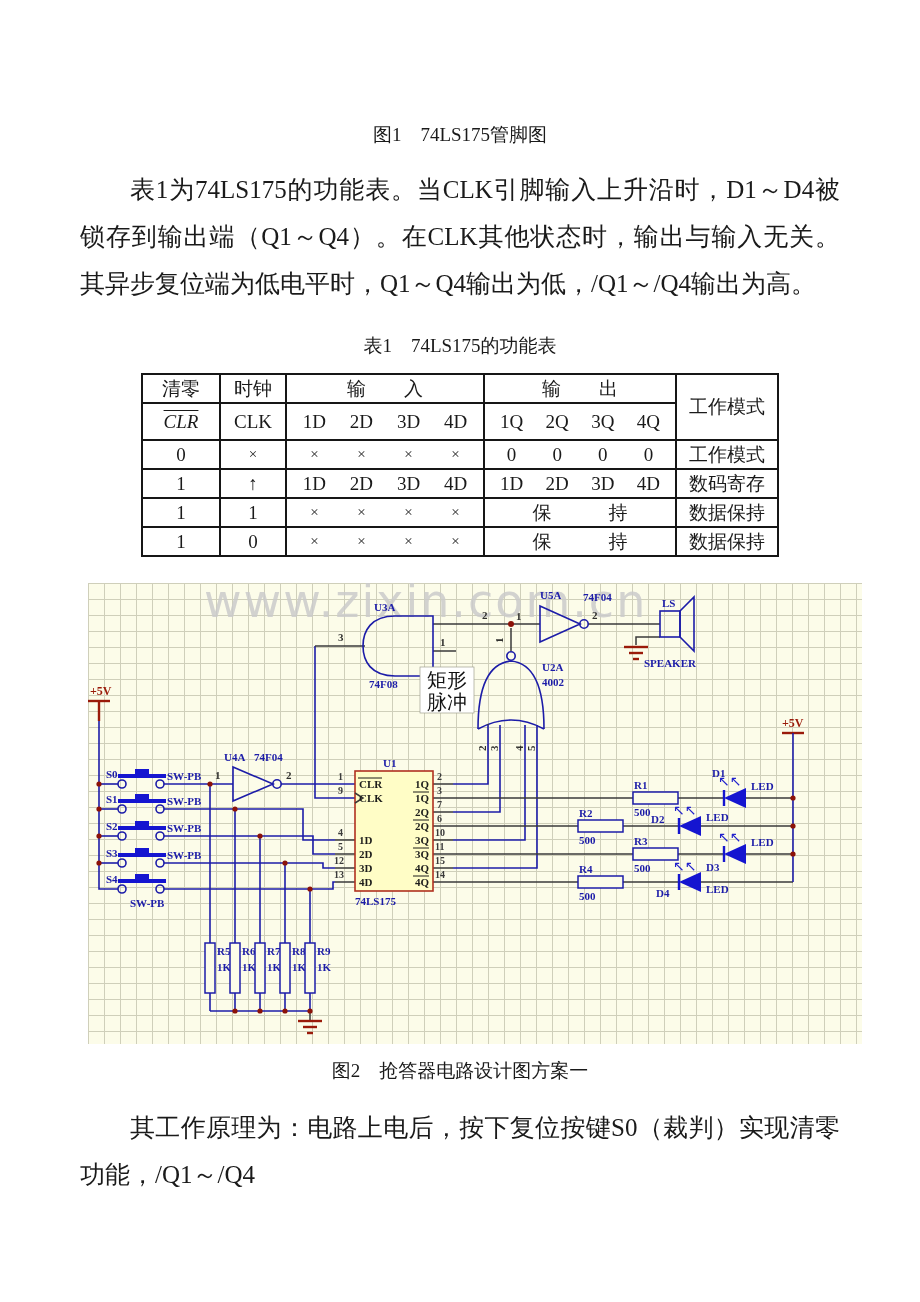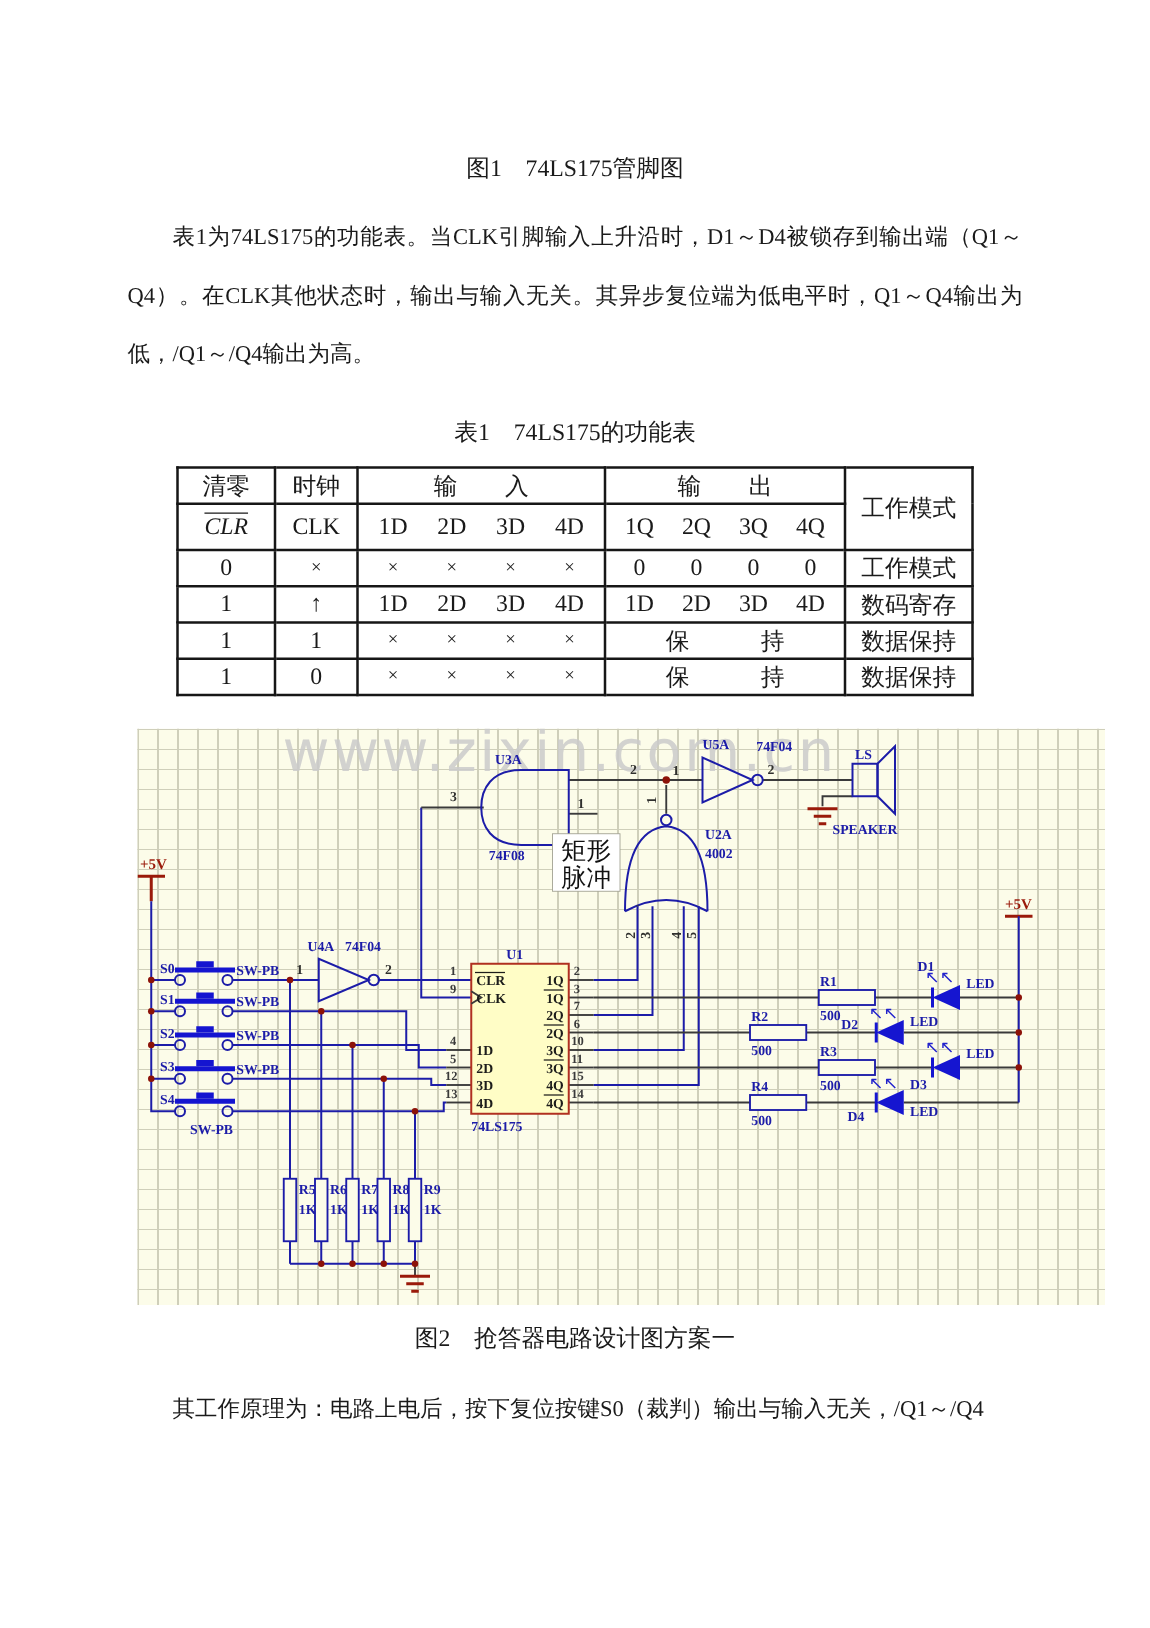--- a/index.html
+++ b/index.html
@@ -1,23 +1,23 @@
 <!DOCTYPE html>
 <html><head>
 <meta charset="utf-8">
 <style>
   html,body{margin:0;padding:0;background:#ffffff;}
   body{width:920px;height:1302px;overflow:hidden;
        font-family:"Liberation Serif","DejaVu Serif",serif;color:#1a1a1a;}
-  .page{padding:0 102px;}
+  .page{padding:0 80px;}
   .cap{ text-align:center; font-size:19px; }
   .cap1{ margin-top:122px; }
   .capT{ margin-top:26px; margin-bottom:14px;}
   .cap2{ margin-top:14px;text-align:center; }
-  .para{ font-size:18px; line-height:47px; text-align:justify; text-indent:2em; margin:10px 0 0 0;}
+  .para{ font-size:25px; line-height:47px; text-align:justify; text-indent:2em; margin:10px 0 0 0;}
   .para.p1{ margin-top:18px; }
   .para.p3{ margin-top:20px; }
 
   
   table.fn{ border-collapse:collapse; margin:4px auto; table-layout:fixed; width:636px; font-size:19px;}
   table.fn td,table.fn th{ border:2px solid #161616; text-align:center; padding:0; font-weight:normal; vertical-align:middle;}
   table.fn tr.h1 td{ height:27px; }
   table.fn tr.h2 td{ height:35px; }
   table.fn tr.d  td{ height:27px; }
   .quad span{ display:inline-block; width:24%; text-align:center;}
@@ -462,15 +462,15 @@
       <polygon class="symF" points="591,299 613,289 613,309"></polygon>
       <text class="arrw" x="585" y="288">↖↖</text>
       <text class="lblB" x="568" y="314">D4</text>
       <text class="lblB" x="618" y="310">LED</text>
     </g>
   </svg>
   </div>
 
   <div class="cap cap2">图2　抢答器电路设计图方案一</div>
 
-  <p class="para p3">其工作原理为：电路上电后，按下复位按键S0（裁判）输出与输入无关，/Q1～/Q4</p>
+  <p class="para p3">其工作原理为：电路上电后，按下复位按键S0（裁判）实现清零功能，/Q1～/Q4</p>
 
 </div>
 
 </body></html>

